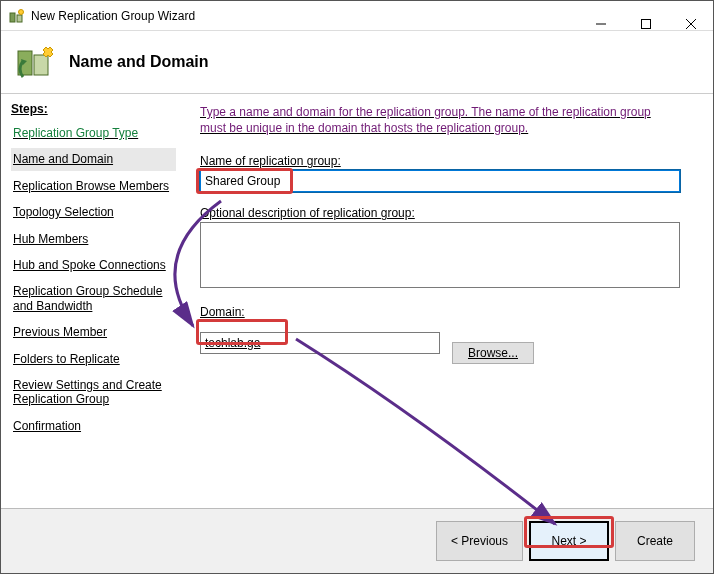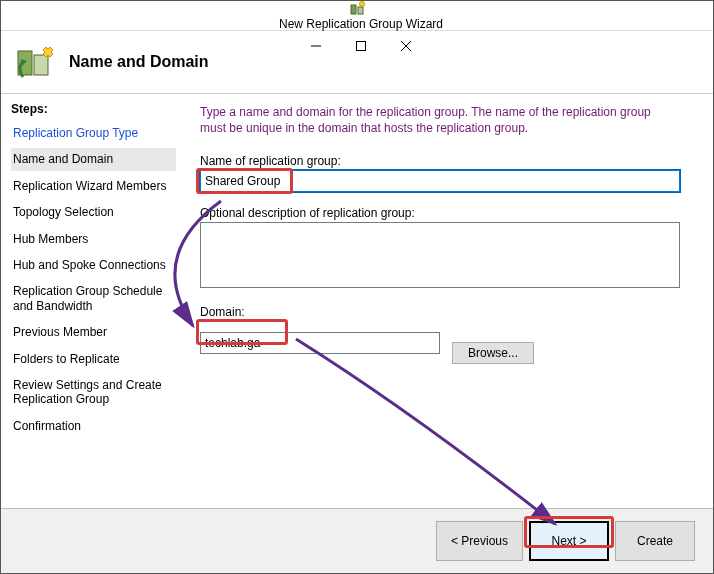--- a/index.html
+++ b/index.html
@@ -1,29 +1,29 @@
 <!DOCTYPE html>
 <html><head>
   <meta charset="utf-8">
   <style>
     * { box-sizing: border-box; margin: 0; padding: 0; }
     body { font-family: "Segoe UI", Tahoma, sans-serif; font-size: 12px; background: #fff; width: 714px; height: 574px; overflow: hidden; border: 1px solid #555; position: relative; }
-    .titlebar { height: 30px; display: flex; align-items: center; padding: 0 0 0 8px; border-bottom: 1px solid #ddd; background: #fff; flex-direction: column; }
+    .titlebar { height: 30px; display: flex; align-items: flex-start; padding: 8px 0 0 8px; border-bottom: 1px solid #ddd; background: #fff; }
     .titlebar-icon { width: 16px; height: 16px; margin-right: 6px; }
     .titlebar-title { flex: 1; font-size: 12px; color: #000; }
     .win-controls { display: flex; }
     .win-btn { width: 45px; height: 29px; display: flex; align-items: center; justify-content: center; cursor: pointer; }
     .header { display: flex; align-items: center; padding: 10px 16px 10px 14px; border-bottom: 1px solid #ccc; }
     .header-icon { width: 42px; height: 42px; margin-right: 12px; }
     .header-title { font-size: 16px; font-weight: bold; color: #000; }
-    .content { display: flex; height: 480px; }
+    .content { display: flex; height: 480px; text-decoration: underline; }
     .sidebar { width: 185px; padding: 8px 10px; }
     .sidebar-heading { font-weight: bold; margin-bottom: 6px; font-size: 12px; }
     .step-item { padding: 4px 2px; margin-bottom: 4px; cursor: pointer; font-size: 12px; line-height: 1.2; }
-    .step-item.done { color: #1d4ed8; }
+    .step-item.done { color: #15803d; }
     .step-item.current { background: #e8e8e8; color: #000; }
     .step-item.pending { color: #000; }
     .main { flex: 1; padding: 10px 20px 10px 14px; display: flex; flex-direction: column; }
     .instruction { font-size: 12px; color: #701a75; line-height: 1.35; margin-bottom: 18px; max-width: 470px; }
     .field-label { font-size: 12px; margin-bottom: 2px; }
     .textinput { width: 100%; border: 1px solid #7a7a7a; padding: 3px 4px; font-size: 12px; }
     .textinput.selected { outline: 1px solid #0a64a4; border-color: #0078d7; }
     .textarea { width: 100%; height: 66px; border: 1px solid #7a7a7a; resize: none; font-family: inherit; font-size: 12px; padding: 3px 4px; overflow-y: scroll; }
     .domain-row { display: flex; gap: 12px; align-items: center; width: 440px; }
     .domain-input { width: 240px; }
@@ -79,21 +79,21 @@
   </span>
   <div class="header-title">Name and Domain</div>
 </div>
 
 <div class="content">
   <div class="sidebar">
     <div class="sidebar-heading">Steps:</div>
     <div id="steps-container">
         <div class="step-item done">Replication Group Type</div>
         <div class="step-item current">Name and Domain</div>
-        <div class="step-item pending">Replication Wizard Members</div>
+        <div class="step-item pending">Replication Browse Members</div>
         <div class="step-item pending">Topology Selection</div>
         <div class="step-item pending">Hub Members</div>
         <div class="step-item pending">Hub and Spoke Connections</div>
         <div class="step-item pending">Replication Group Schedule and Bandwidth</div>
         <div class="step-item pending">Previous Member</div>
         <div class="step-item pending">Folders to Replicate</div>
         <div class="step-item pending">Review Settings and Create Replication Group</div>
         <div class="step-item pending">Confirmation</div>
       </div>
   </div>

